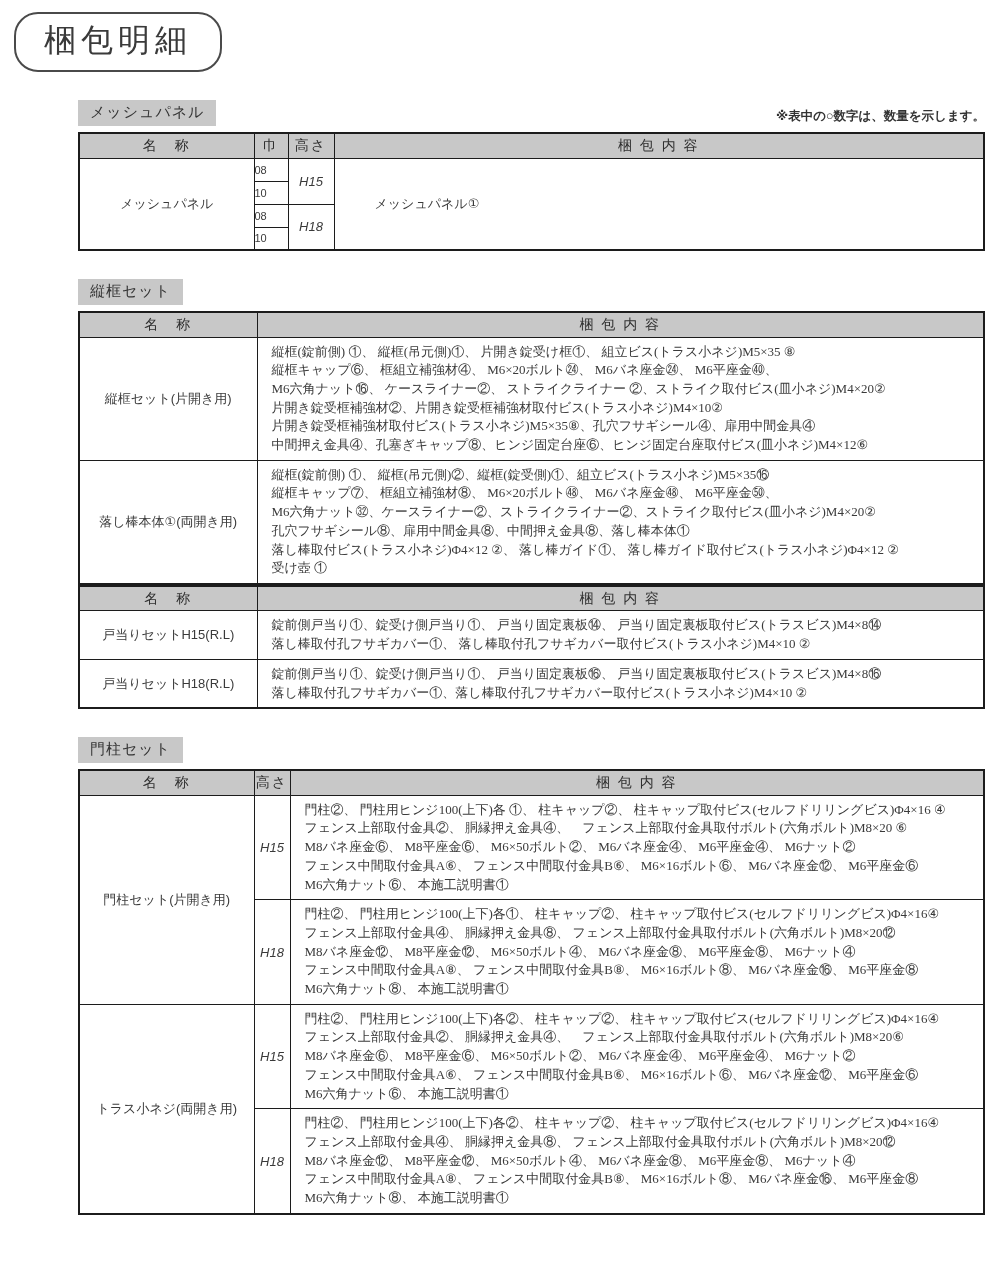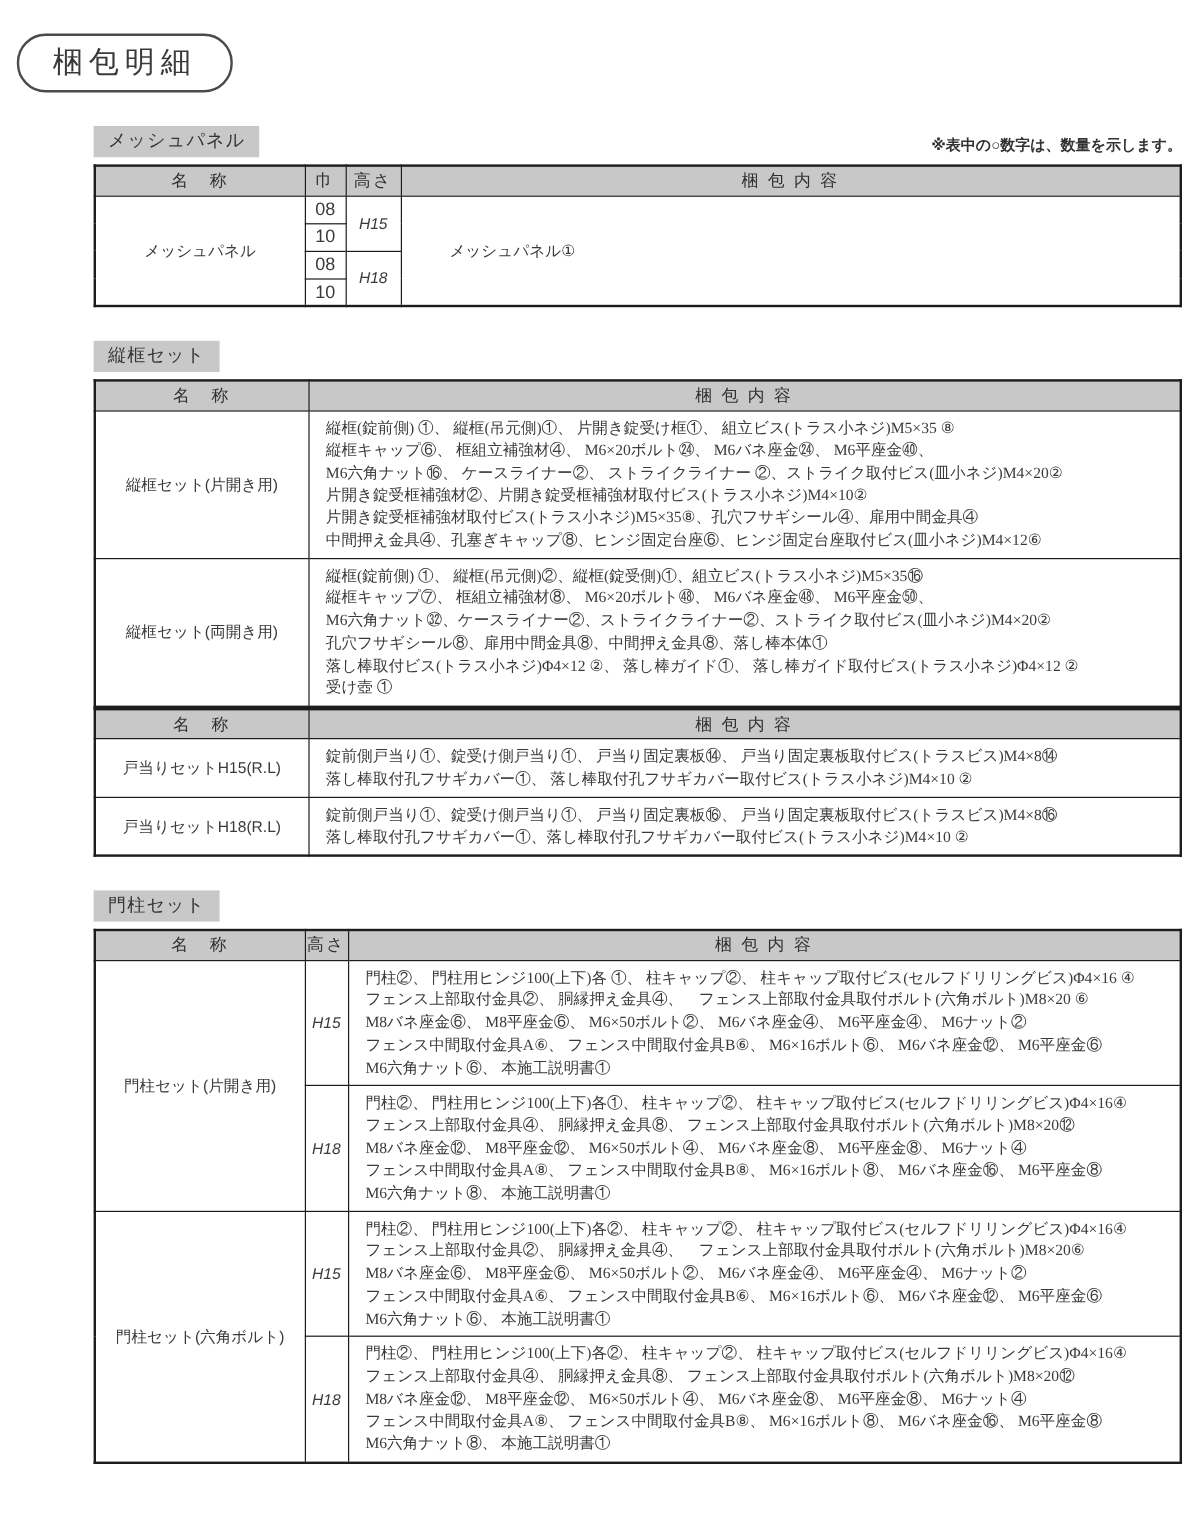--- a/index.html
+++ b/index.html
@@ -7,25 +7,25 @@
   .page {
     position:relative;
     width:1000px; height:1273px;
     background:#ffffff;
     font-family:"Liberation Sans","DejaVu Sans",sans-serif;
     color:#3a3a3a;
     overflow:hidden;
   }
   .title-box {
     display:inline-block;
-    margin:28px 0 0 14px;
+    margin:12px 0 0 14px;
     border:2px solid #4a4a4a;
     border-radius:24px;
     padding:5px 28px 7px 28px;
-    font-size:25px;
+    font-size:32px;
     letter-spacing:5px;
     color:#3a3a3a;
   }
   .section-head {
     width:907px;
     margin:28px 0 6px 78px;
     display:flex;
     justify-content:space-between;
     align-items:flex-end;
   }
@@ -58,21 +58,21 @@
   }
   table.pack th {
     background:#c8c8c8;
     font-weight:normal;
     font-size:14px;
     height:25px;
     letter-spacing:2px;
     color:#2f2f2f;
   }
   td.name  { text-align:center; font-size:13px; color:#3a3a3a; }
-  td.num   { text-align:center; font-size:15px; color:#3a3a3a; height:23px; }
+  td.num   { font-size:11px; color:#3a3a3a; height:23px; }
   td.hsize { text-align:center; font-size:13px; color:#3a3a3a;font-style:italic; }
   td.content {
     font-size:13px;
     color:#3a3a3a;
     padding:5px 8px 5px 14px;
     line-height:18.7px;
     white-space:pre-line;
     text-align:left;
     font-family:Liberation Serif, serif;
   }
@@ -148,21 +148,21 @@
     <tr>
       <td class="name">縦框セット(片開き用)</td>
       <td class="content">縦框(錠前側) ①、 縦框(吊元側)①、 片開き錠受け框①、 組立ビス(トラス小ネジ)M5×35 ⑧
 縦框キャップ⑥、 框組立補強材④、 M6×20ボルト㉔、 M6バネ座金㉔、 M6平座金㊵、
 M6六角ナット⑯、 ケースライナー②、 ストライクライナー ②、ストライク取付ビス(皿小ネジ)M4×20②
 片開き錠受框補強材②、片開き錠受框補強材取付ビス(トラス小ネジ)M4×10②
 片開き錠受框補強材取付ビス(トラス小ネジ)M5×35⑧、孔穴フサギシール④、扉用中間金具④
 中間押え金具④、孔塞ぎキャップ⑧、ヒンジ固定台座⑥、ヒンジ固定台座取付ビス(皿小ネジ)M4×12⑥</td>
     </tr>
     <tr>
-      <td class="name">縦框セット(両開き用)</td>
+      <td class="name">落し棒本体①(両開き用)</td>
       <td class="content">縦框(錠前側) ①、 縦框(吊元側)②、縦框(錠受側)①、組立ビス(トラス小ネジ)M5×35⑯
 縦框キャップ⑦、 框組立補強材⑧、 M6×20ボルト㊽、 M6バネ座金㊽、 M6平座金㊿、
 M6六角ナット㉜、ケースライナー②、ストライクライナー②、ストライク取付ビス(皿小ネジ)M4×20②
 孔穴フサギシール⑧、扉用中間金具⑧、中間押え金具⑧、落し棒本体①
 落し棒取付ビス(トラス小ネジ)Φ4×12 ②、 落し棒ガイド①、 落し棒ガイド取付ビス(トラス小ネジ)Φ4×12 ②
 受け壺 ①</td>
     </tr>
   </tbody>
     </table>
 
@@ -219,21 +219,21 @@
     </tr>
     <tr>
       <td class="hsize">H18</td>
       <td class="content">門柱②、 門柱用ヒンジ100(上下)各①、 柱キャップ②、 柱キャップ取付ビス(セルフドリリングビス)Φ4×16④
 フェンス上部取付金具④、 胴縁押え金具⑧、 フェンス上部取付金具取付ボルト(六角ボルト)M8×20⑫
 M8バネ座金⑫、 M8平座金⑫、 M6×50ボルト④、 M6バネ座金⑧、 M6平座金⑧、 M6ナット④
 フェンス中間取付金具A⑧、 フェンス中間取付金具B⑧、 M6×16ボルト⑧、 M6バネ座金⑯、 M6平座金⑧
 M6六角ナット⑧、 本施工説明書①</td>
     </tr>
     <tr>
-      <td class="name" rowspan="2">門柱セット(六角ボルト)</td>
+      <td class="name" rowspan="2">トラス小ネジ(両開き用)</td>
       <td class="hsize">H15</td>
       <td class="content">門柱②、 門柱用ヒンジ100(上下)各②、 柱キャップ②、 柱キャップ取付ビス(セルフドリリングビス)Φ4×16④
 フェンス上部取付金具②、 胴縁押え金具④、　フェンス上部取付金具取付ボルト(六角ボルト)M8×20⑥
 M8バネ座金⑥、 M8平座金⑥、 M6×50ボルト②、 M6バネ座金④、 M6平座金④、 M6ナット②
 フェンス中間取付金具A⑥、 フェンス中間取付金具B⑥、 M6×16ボルト⑥、 M6バネ座金⑫、 M6平座金⑥
 M6六角ナット⑥、 本施工説明書①</td>
     </tr>
     <tr>
       <td class="hsize">H18</td>
       <td class="content">門柱②、 門柱用ヒンジ100(上下)各②、 柱キャップ②、 柱キャップ取付ビス(セルフドリリングビス)Φ4×16④

